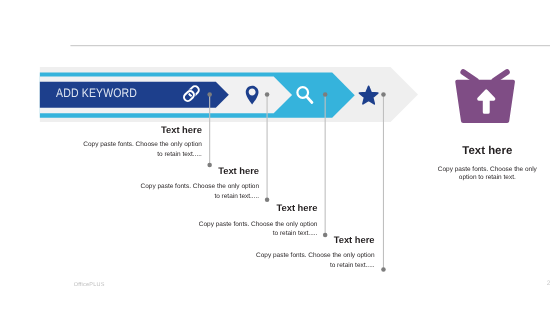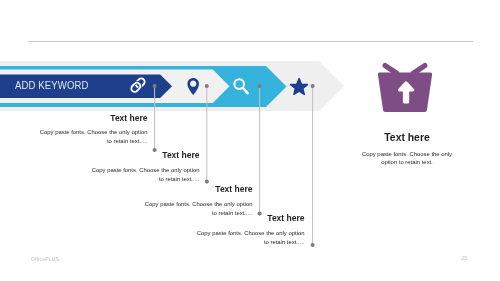--- a/index.html
+++ b/index.html
@@ -1,18 +1,18 @@
 <!DOCTYPE html>
 <html><head>
 <meta charset="utf-8">
 <title>Slide</title>
 <style>
   html,body{margin:0;padding:0;}
   body{width:500px;height:281px;background:#fff;font-family:"Liberation Sans",sans-serif;overflow:hidden;-webkit-font-smoothing:antialiased;}
-  .slide{position:relative;width:408px;height:281px;background:#ffffff;}
+  .slide{position:relative;width:408px;height:281px;background:#ffffff;margin-left:36px;}
   .divider{position:absolute;left:28px;top:41px;width:445px;height:1px;background:#c9c9c9;}
   .connectors{position:absolute;left:0;top:0;}
   .band{position:absolute;left:0;top:61px;width:350px;height:50px;}
   .banner-label{position:absolute;left:15.3px;top:79.3px;font-size:11.3px;color:#dfe6f2;white-space:nowrap;transform:scaleX(0.845);transform-origin:0 0;letter-spacing:0.15px;}
 
   .step{position:absolute;text-align:right;}
   .step-title{font-size:8.5px;font-weight:bold;color:#231f20;line-height:8px;}
   .step-body{font-size:5.9px;color:#231f20;margin-top:6.6px;}
   .step-body-line{line-height:8.9px;white-space:nowrap;}
   .step1{left:0px;top:113.8px;width:147.5px;}

